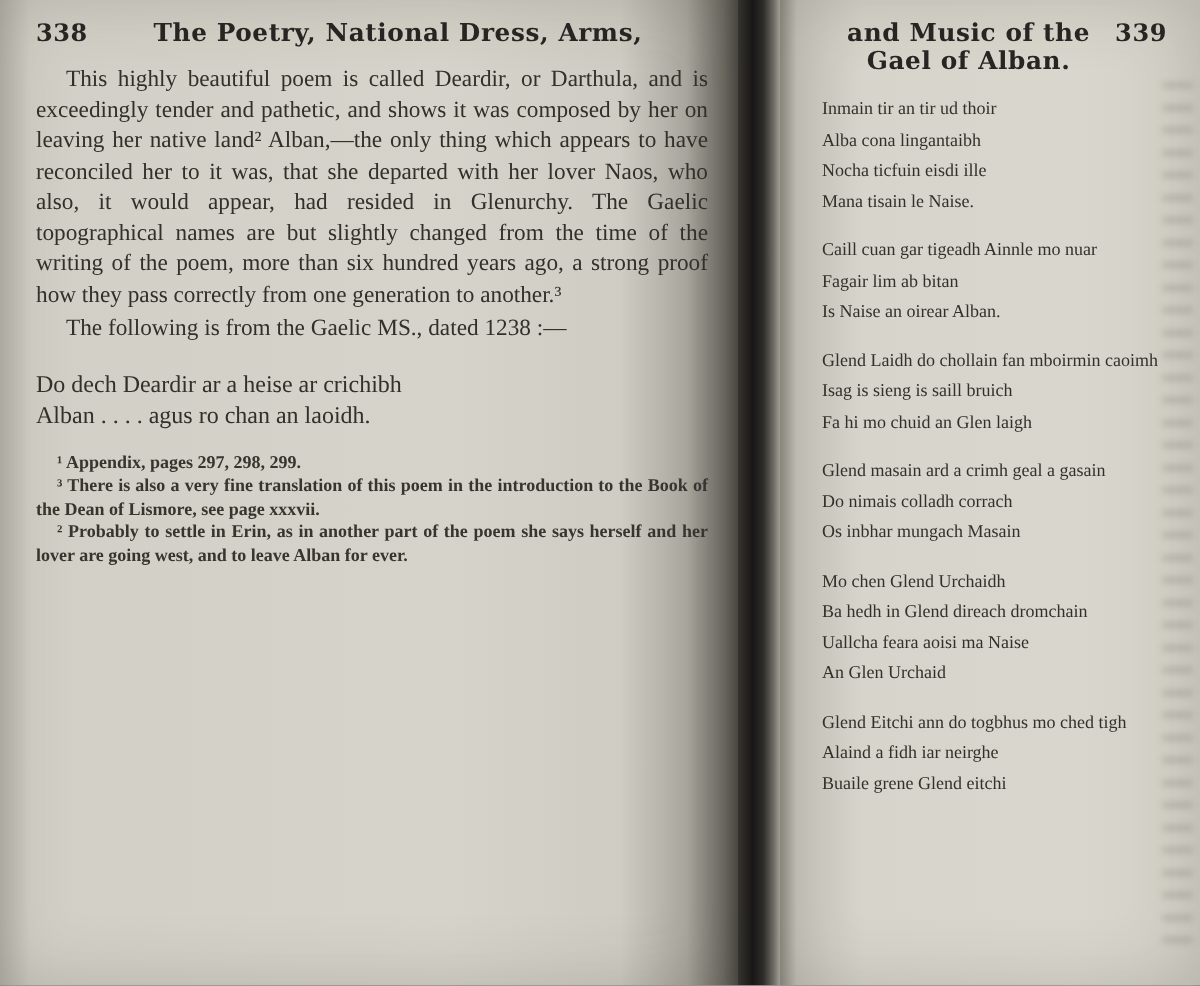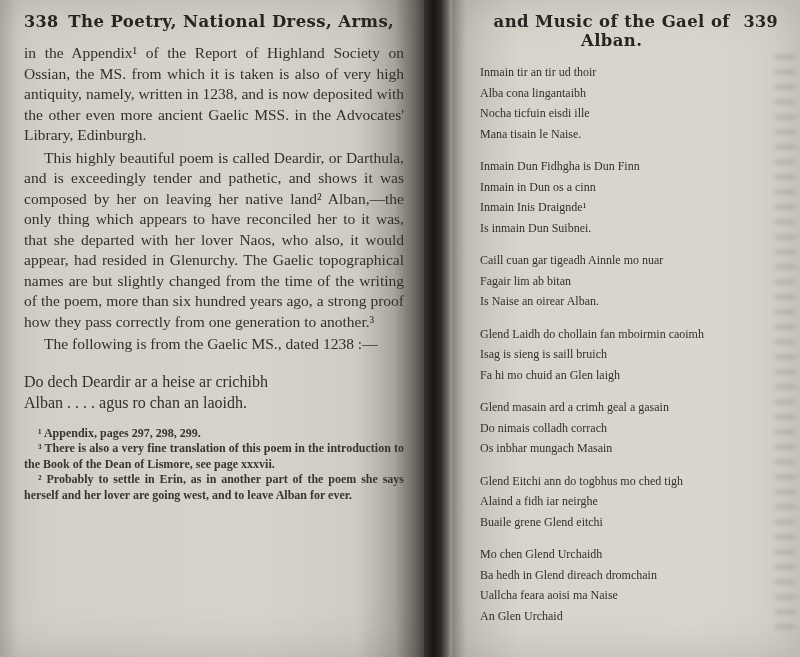--- a/index.html
+++ b/index.html
@@ -16,21 +16,21 @@
     position: relative;
     background: #cdcac1;
     box-shadow: inset 0 3px 8px rgba(20,18,15,0.45), inset 0 -3px 8px rgba(20,18,15,0.35);
   }
   .page {
     position: relative;
     height: 100%;
     color: #2e2c28;
   }
   .page.left {
-    width: 424px;
+    width: 492px;
     padding: 12px 20px 8px 24px;
     background: linear-gradient(to right,
       #b9b6ad 0%, #d2cfc6 4%, #d6d3ca 60%, #cfccc3 84%,
       #aaa79e 93%, #6e6b64 98%, #4a4843 100%);
     box-shadow: inset 0 0 46px rgba(70,64,52,0.22);
   }
   .gutter {
     width: 28px;
     height: 100%;
     background: linear-gradient(to right,
@@ -103,21 +103,20 @@
 
 <div class="scan">
 
   <div class="page left">
     <div class="running-head">
       <span class="pagenum">338</span>
       <span class="title">The Poetry, National Dress, Arms,</span>
     </div>
 
     <div class="bodytext">
-      <p>in the Appendix¹ of the Report of Highland Society on Ossian, the MS. from which it is taken is also of very high antiquity, namely, written in 1238, and is now deposited with the other even more ancient Gaelic MSS. in the Advocates' Library, Edinburgh.</p>
       <p class="indent">This highly beautiful poem is called Deardir, or Darthula, and is exceedingly tender and pathetic, and shows it was composed by her on leaving her native land² Alban,—the only thing which appears to have reconciled her to it was, that she departed with her lover Naos, who also, it would appear, had resided in Glenurchy. The Gaelic topographical names are but slightly changed from the time of the writing of the poem, more than six hundred years ago, a strong proof how they pass correctly from one generation to another.³</p>
       <p class="indent">The following is from the Gaelic MS., dated 1238 :—</p>
     </div>
 
     <div class="gaelic">Do dech Deardir ar a heise ar crichibh
 Alban . . . . agus ro chan an laoidh.</div>
 
     <div class="footnotes">
       <p>¹ Appendix, pages 297, 298, 299.</p>
       <p>³ There is also a very fine translation of this poem in the introduction to the Book of the Dean of Lismore, see page xxxvii.</p>
@@ -133,37 +132,33 @@
     <div class="running-head">
       <span class="title">and Music of the Gael of Alban.</span>
       <span class="pagenum">339</span>
     </div>
 
     <div class="poem">
       <div class="stanza">Inmain tir an tir ud thoir
 Alba cona lingantaibh
 Nocha ticfuin eisdi ille
 Mana tisain le Naise.</div>
-      <div class="stanza">Inmain Dun Fidhgha is Dun Finn
-Inmain in Dun os a cinn
-Inmain Inis Draignde¹
-Is inmain Dun Suibnei.</div>
       <div class="stanza">Caill cuan gar tigeadh Ainnle mo nuar
 Fagair lim ab bitan
 Is Naise an oirear Alban.</div>
       <div class="stanza">Glend Laidh do chollain fan mboirmin caoimh
 Isag is sieng is saill bruich
 Fa hi mo chuid an Glen laigh</div>
       <div class="stanza">Glend masain ard a crimh geal a gasain
 Do nimais colladh corrach
 Os inbhar mungach Masain</div>
-      <div class="stanza">Glend Eitchi ann do togbhus mo ched tigh
-Alaind a fidh iar neirghe
-Buaile grene Glend eitchi</div>
       <div class="stanza">Mo chen Glend Urchaidh
 Ba hedh in Glend direach dromchain
 Uallcha feara aoisi ma Naise
 An Glen Urchaid</div>
+      <div class="stanza">Glend Eitchi ann do togbhus mo ched tigh
+Alaind a fidh iar neirghe
+Buaile grene Glend eitchi</div>
     </div>
 
   </div>
 
 </div>
 
 </body></html>

